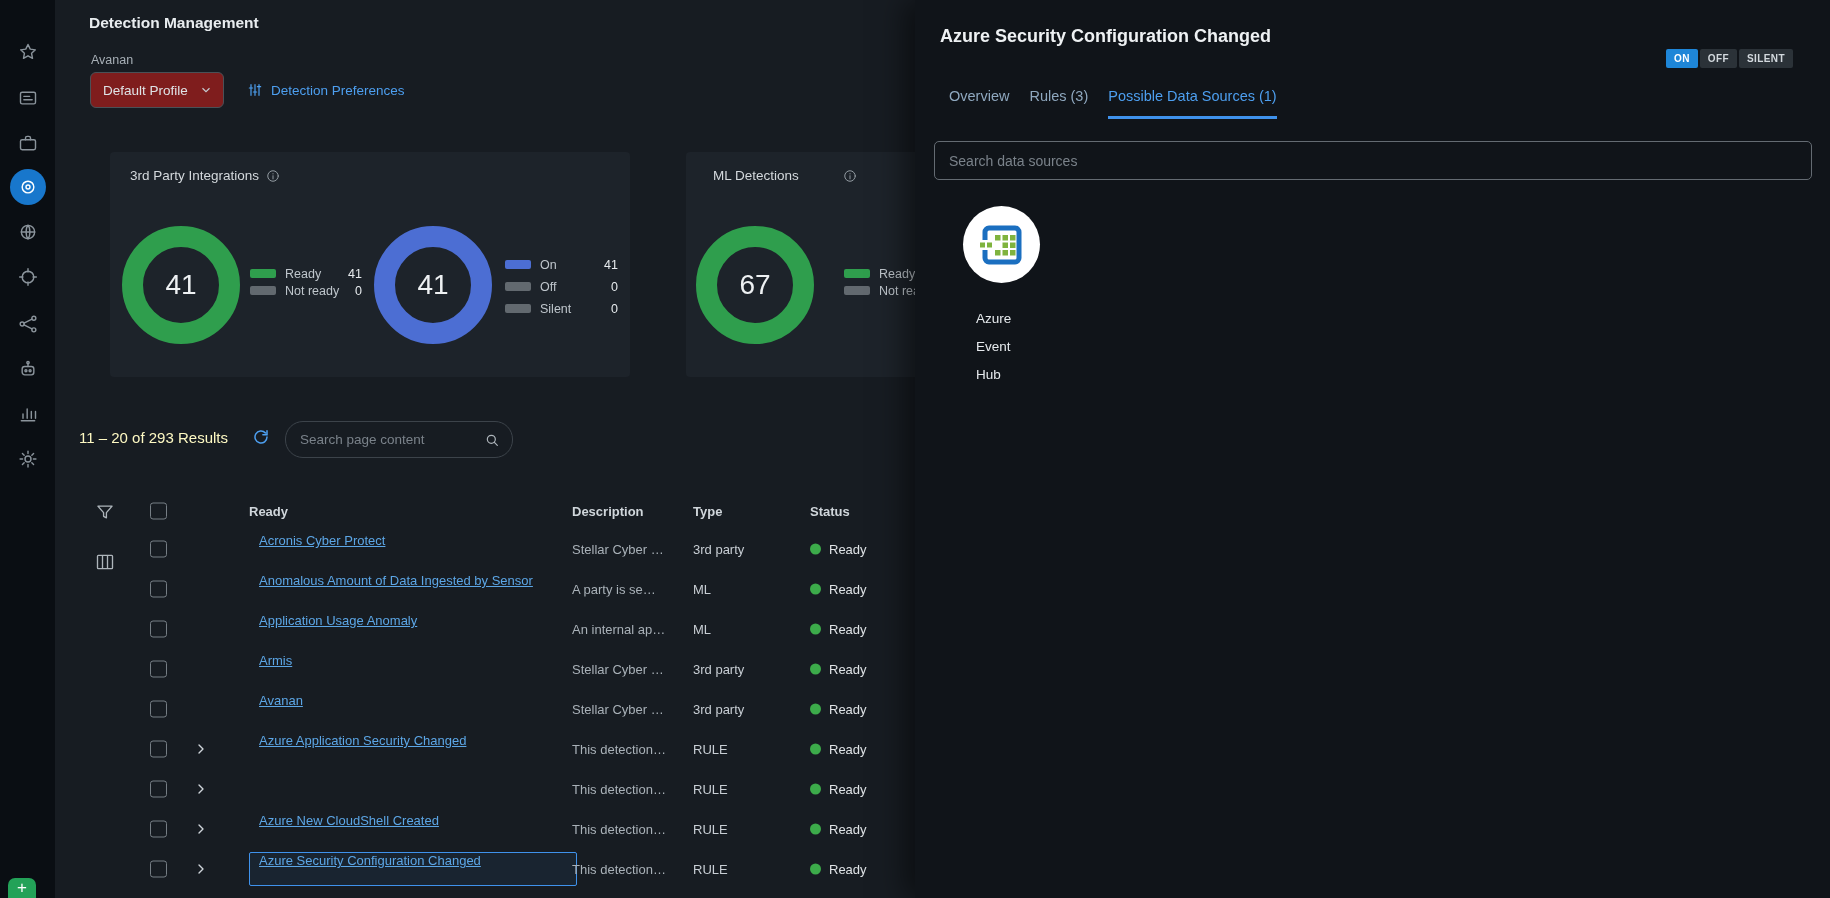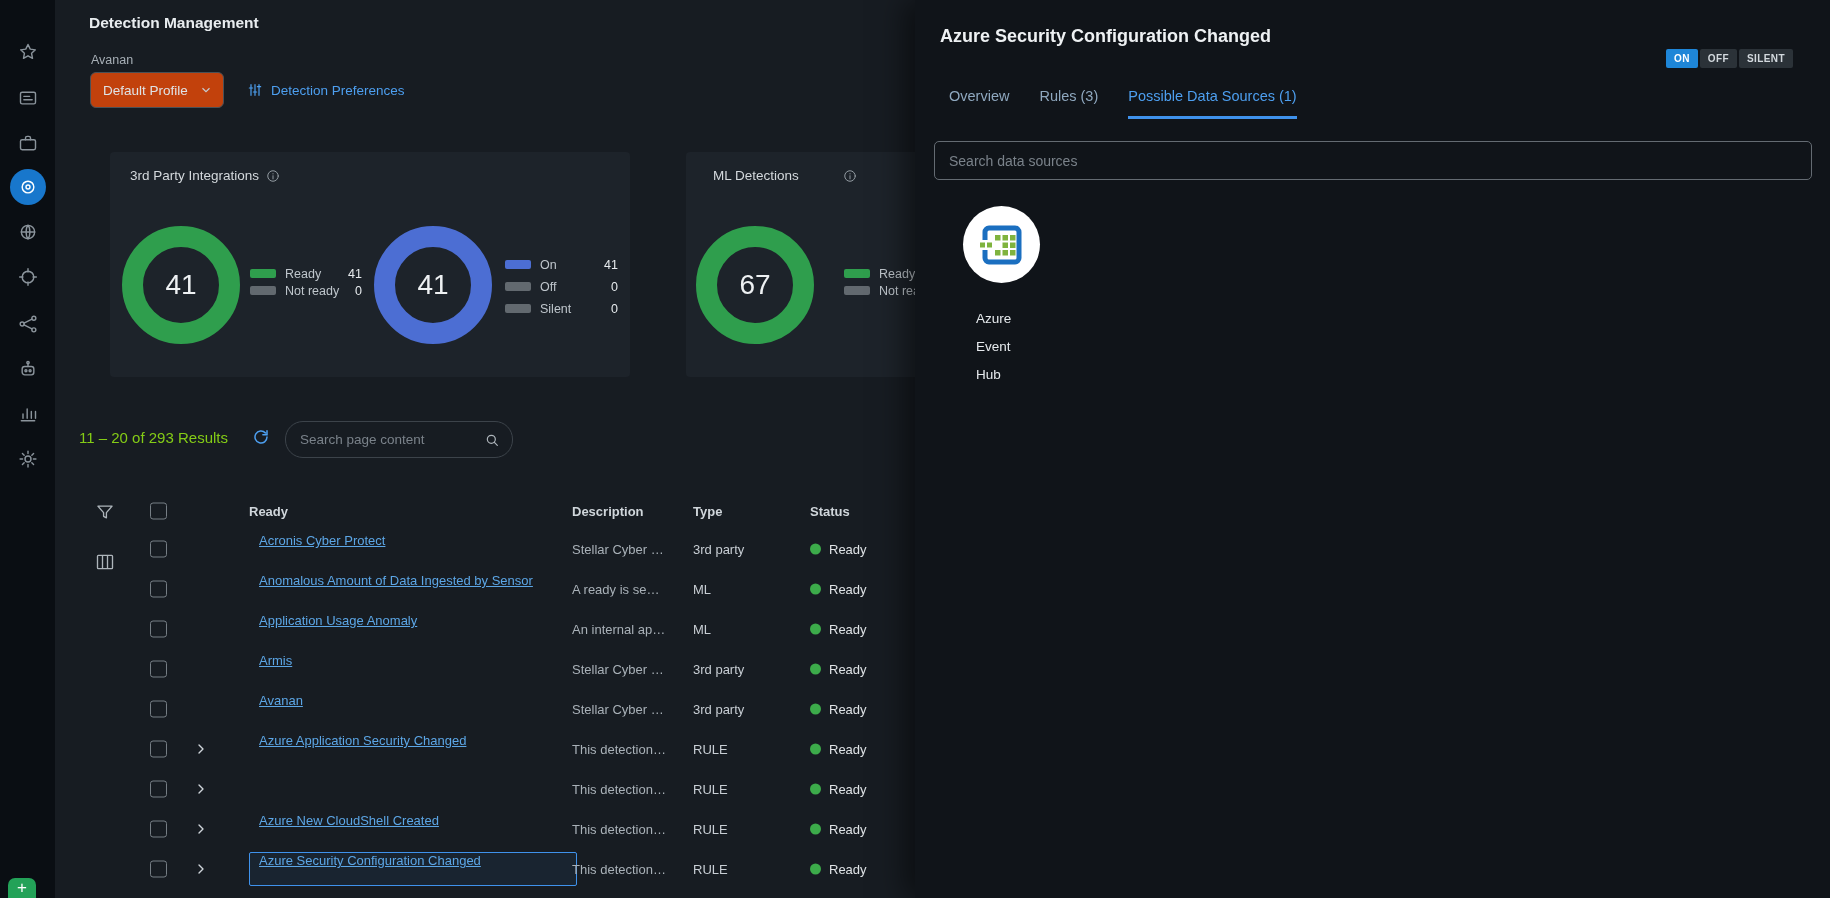--- a/index.html
+++ b/index.html
@@ -30,21 +30,21 @@
     position:absolute; left:8px; bottom:-8px; width:28px; height:28px;
     background:#23a258; border-radius:7px; color:#fff; font-size:17px;
     display:flex; align-items:flex-start; justify-content:center; line-height:20px; cursor:pointer;
   }
 
   
   .page-title { position:absolute; left:89px; top:14px; font-size:15.5px; font-weight:700; color:#e8ecef; }
   .profile-label { position:absolute; left:91px; top:53px; font-size:12.5px; color:#a7afb6; }
   .profile-select {
     position:absolute; left:90px; top:72px; width:134px; height:36px;
-    border:1px solid #4a5157; border-radius:6px; background:#c2410c;
+    border:1px solid #4a5157; border-radius:6px; background:#7f1d1d;
     display:flex; align-items:center; padding:0 10px 0 12px; cursor:pointer;
   }
   .profile-select .sel-text { font-size:13.5px; color:#dfe3e6; flex:1; }
   .profile-select svg { width:14px; height:14px; fill:none; stroke:#c6ccd2; stroke-width:2; }
   .pref-link {
     position:absolute; left:247px; top:82px; display:flex; align-items:center; gap:8px;
     color:#4d9ff0; font-size:13.5px; cursor:pointer;
   }
   .pref-link svg { width:16px; height:16px; fill:none; stroke:#4d9ff0; stroke-width:1.8; stroke-linecap:round; }
 
@@ -67,21 +67,21 @@
   .donut-value { font-size:28px; color:#eef1f3; }
   .legend { position:absolute; }
   .legend-row { display:flex; align-items:center; height:17px; }
   .legend-gap .legend-row { margin-bottom:5px; }
   .swatch { width:26px; height:9px; border-radius:2px; margin-right:9px; flex:none; }
   .sw-green { background:#2f9e4d; } .sw-gray { background:#62696f; } .sw-blue { background:#4c6ed3; }
   .legend-label { font-size:12.5px; color:#bfc6cc; }
   .legend-value { margin-left:auto; font-size:12.5px; color:#e6eaed; }
 
   
-  .results-text { position:absolute; left:79px; top:429px; font-size:15px; color:#84cc16; }
+  .results-text { position:absolute; left:79px; top:429px; font-size:15px; color:#fef9c3; }
   .refresh-btn { position:absolute; left:252px; top:428px; width:22px; height:22px; cursor:pointer; }
   .refresh-btn svg { width:18px; height:18px; fill:none; stroke:#4d9ff0; stroke-width:2; stroke-linecap:round; }
   .page-search {
     position:absolute; left:285px; top:421px; width:228px; height:37px;
     border:1px solid #3c434a; border-radius:18px; background:transparent;
     display:flex; align-items:center; padding:0 12px 0 14px;
   }
   .page-search input, .drawer-search input {
     flex:1; background:transparent; border:none; outline:none;
     color:#dfe3e6; font-family:"Liberation Sans", sans-serif;
@@ -118,21 +118,21 @@
     background:#101419; z-index:10; box-shadow:-10px 0 28px rgba(0,0,0,0.5);
   }
   .drawer-title { position:absolute; left:25px; top:26px; font-size:18px; font-weight:600; color:#eef1f3; }
   .toggle-group { position:absolute; right:37px; top:49px; display:flex; gap:2px; }
   .toggle-seg {
     height:19px; padding:0 8px; display:flex; align-items:center; justify-content:center;
     font-size:10px; font-weight:700; letter-spacing:0.4px; border-radius:2px;
     background:#2b3238; color:#d3d9de; cursor:pointer;
   }
   .toggle-seg.active { background:#1e86d8; color:#ffffff; }
-  .drawer-tabs { position:absolute; left:34px; top:88px; display:flex; gap:30px; }
+  .drawer-tabs { position:absolute; left:34px; top:88px; display:flex; gap:20px; }
   .tab { font-size:14.5px; color:#8fa8bf; padding-bottom:12px; cursor:pointer; border-bottom:3px solid transparent; }
   .tab.active { color:#4d9ff0; border-bottom-color:#3f92ec; }
   .drawer-search {
     position:absolute; left:19px; top:141px; width:878px; height:39px;
     border:1px solid #646b72; border-radius:5px; background:transparent;
     display:flex; align-items:center; padding:0 14px;
   }
   .drawer-search input { font-size:14px; }
   .source-tile { position:absolute; left:48px; top:206px; width:90px; cursor:pointer; }
   .source-icon {
@@ -353,21 +353,21 @@
           <span class="status-dot"></span>
           <span>Ready</span>
         </div>
     </div>
 
     <div class="t-row">
       <div class="checkbox cell"></div>
       <div class="name-cell cell">
           <a class="name-link">Anomalous Amount of Data Ingested by Sensor</a>
         </div>
-      <div class="desc-cell cell">A ready is se…</div>
+      <div class="desc-cell cell">A party is se…</div>
       <div class="type-cell cell">ML</div>
       <div class="status-cell cell">
           <span class="status-dot"></span>
           <span>Ready</span>
         </div>
     </div>
 
     <div class="t-row">
       <div class="checkbox cell"></div>
       <div class="name-cell cell">

